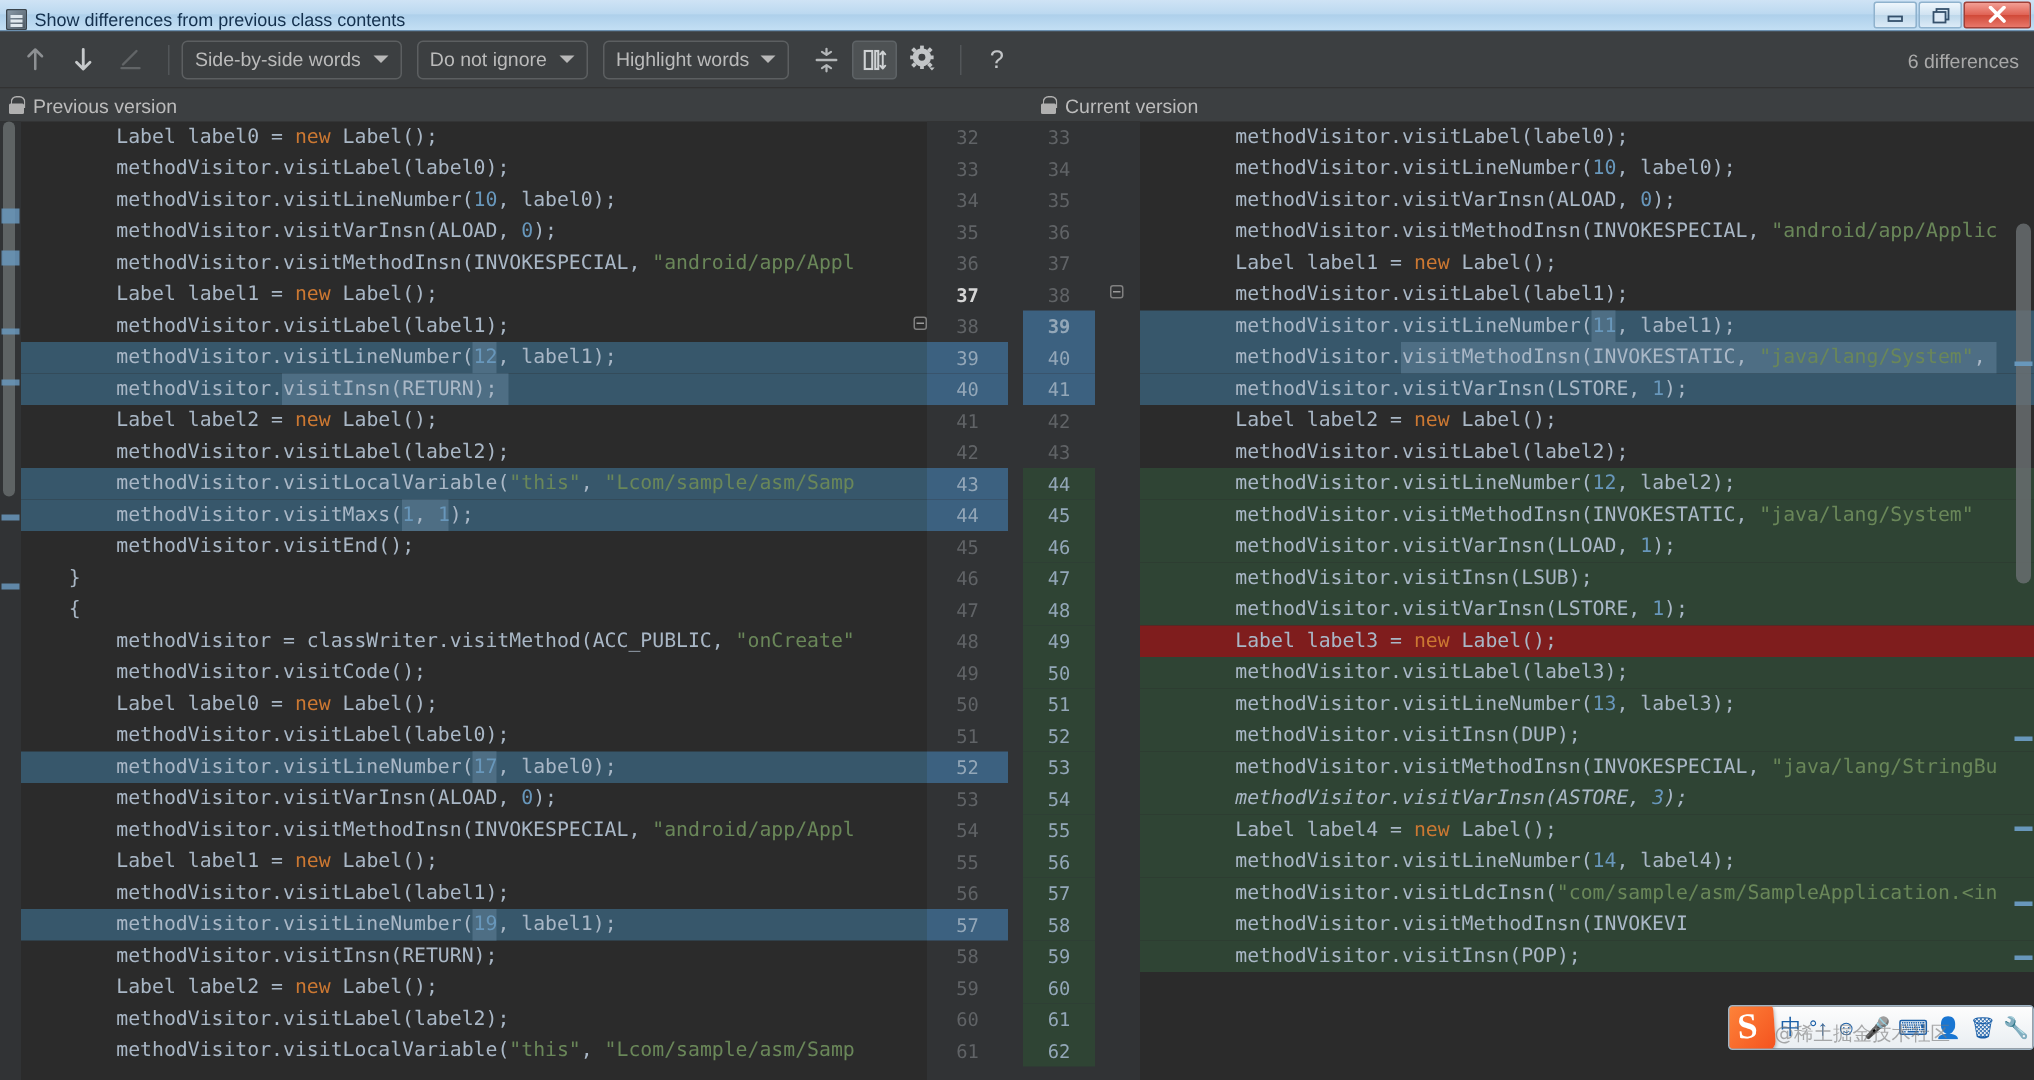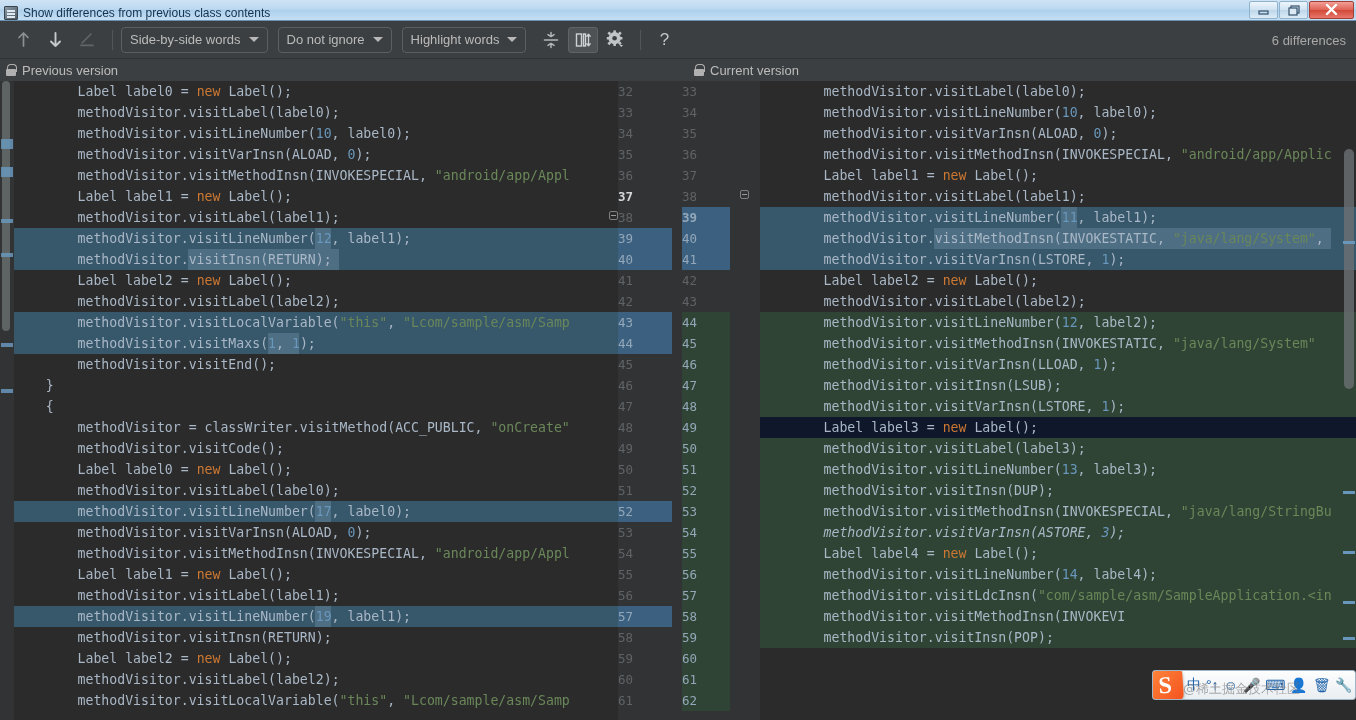--- a/index.html
+++ b/index.html
@@ -62,21 +62,21 @@
     font-family:"DejaVu Sans Mono","Liberation Mono",monospace; font-size:13.2px; overflow:hidden; }
 
   .col{ position:absolute; top:0; height:696px; overflow:hidden; }
   .col.left  { left:14px;  width:604px; }
   .col.right { left:760px; width:596px; }
   .gutA{ position:absolute; left:618px; top:0; width:64px; height:639px; background:#313335; }
   .gutB{ position:absolute; left:682px; top:0; width:78px; height:639px; background:#313335; }
 
   .line{ height:21px; line-height:21px; white-space:pre; color:#a9b7c6; position:relative; }
   .ln{ height:21px; line-height:21px; font-family:"DejaVu Sans Mono","Liberation Mono",monospace;
-     font-size:12.5px; color:#606366; text-align:left; position:relative; }
+     font-size:12.5px; color:#606366; text-align:center; position:relative; }
   .ln.cur{ color:#d6d6d6; font-weight:bold; }
   .ln.onblue{ color:#93a7b8; }
 
   
   .bg{ position:absolute; left:0; height:21px; }
 
   
   .k   { color:#cc7832; }
   .str { color:#6a8759; }
   .num { color:#6897bb; }
@@ -348,21 +348,21 @@
         <div class="line" style="background: rgb(55, 87, 107); position: relative; z-index: 0;">        methodVisitor.visitLineNumber<span class="punc">(</span><span class="num">11</span>, label1<span class="punc">)</span><span class="punc">;</span><div class="bg" style="position: absolute; left: 301.34px; top: 0px; width: 15.86px; height: 21px; background: rgb(78, 110, 132); z-index: -1;"></div></div>
         <div class="line" style="background: rgb(55, 87, 107); position: relative; z-index: 0;">        methodVisitor.visitMethodInsn<span class="punc">(</span>INVOKESTATIC, <span class="str">"java/lang/System"</span>,<div class="bg" style="position: absolute; left: 174.46px; top: 0px; width: 396.5px; height: 21px; background: rgb(78, 110, 132); z-index: -1;"></div></div>
         <div class="line" style="background:#37576b;">        methodVisitor.visitVarInsn<span class="punc">(</span>LSTORE, <span class="num">1</span><span class="punc">)</span><span class="punc">;</span></div>
         <div class="line" style="">        Label label2 = <span class="k">new</span> Label<span class="punc">(</span><span class="punc">)</span><span class="punc">;</span></div>
         <div class="line" style="">        methodVisitor.visitLabel<span class="punc">(</span>label2<span class="punc">)</span><span class="punc">;</span></div>
         <div class="line" style="background:#2f4434;">        methodVisitor.visitLineNumber<span class="punc">(</span><span class="num">12</span>, label2<span class="punc">)</span><span class="punc">;</span></div>
         <div class="line" style="background:#2f4434;">        methodVisitor.visitMethodInsn<span class="punc">(</span>INVOKESTATIC, <span class="str">"java/lang/System"</span></div>
         <div class="line" style="background:#2f4434;">        methodVisitor.visitVarInsn<span class="punc">(</span>LLOAD, <span class="num">1</span><span class="punc">)</span><span class="punc">;</span></div>
         <div class="line" style="background:#2f4434;">        methodVisitor.visitInsn<span class="punc">(</span>LSUB<span class="punc">)</span><span class="punc">;</span></div>
         <div class="line" style="background:#2f4434;">        methodVisitor.visitVarInsn<span class="punc">(</span>LSTORE, <span class="num">1</span><span class="punc">)</span><span class="punc">;</span></div>
-        <div class="line" style="background:#0f172a;">        Label label3 = <span class="k">new</span> Label<span class="punc">(</span><span class="punc">)</span><span class="punc">;</span></div>
+        <div class="line" style="background:#7f1d1d;">        Label label3 = <span class="k">new</span> Label<span class="punc">(</span><span class="punc">)</span><span class="punc">;</span></div>
         <div class="line" style="background:#2f4434;">        methodVisitor.visitLabel<span class="punc">(</span>label3<span class="punc">)</span><span class="punc">;</span></div>
         <div class="line" style="background:#2f4434;">        methodVisitor.visitLineNumber<span class="punc">(</span><span class="num">13</span>, label3<span class="punc">)</span><span class="punc">;</span></div>
         <div class="line" style="background:#2f4434;">        methodVisitor.visitInsn<span class="punc">(</span>DUP<span class="punc">)</span><span class="punc">;</span></div>
         <div class="line" style="background:#2f4434;">        methodVisitor.visitMethodInsn<span class="punc">(</span>INVOKESPECIAL, <span class="str">"java/lang/StringBu</span></div>
         <div class="line" style="background:#2f4434;font-style:italic;">        methodVisitor.visitVarInsn<span class="punc">(</span>ASTORE, <span class="num">3</span><span class="punc">)</span><span class="punc">;</span></div>
         <div class="line" style="background:#2f4434;">        Label label4 = <span class="k">new</span> Label<span class="punc">(</span><span class="punc">)</span><span class="punc">;</span></div>
         <div class="line" style="background:#2f4434;">        methodVisitor.visitLineNumber<span class="punc">(</span><span class="num">14</span>, label4<span class="punc">)</span><span class="punc">;</span></div>
         <div class="line" style="background:#2f4434;">        methodVisitor.visitLdcInsn<span class="punc">(</span><span class="str">"com/sample/asm/SampleApplication.&lt;in</span></div>
         <div class="line" style="background:#2f4434;">        methodVisitor.visitMethodInsn<span class="punc">(</span>INVOKEVI</div>
         <div class="line" style="background:#2f4434;">        methodVisitor.visitInsn<span class="punc">(</span>POP<span class="punc">)</span><span class="punc">;</span></div>

